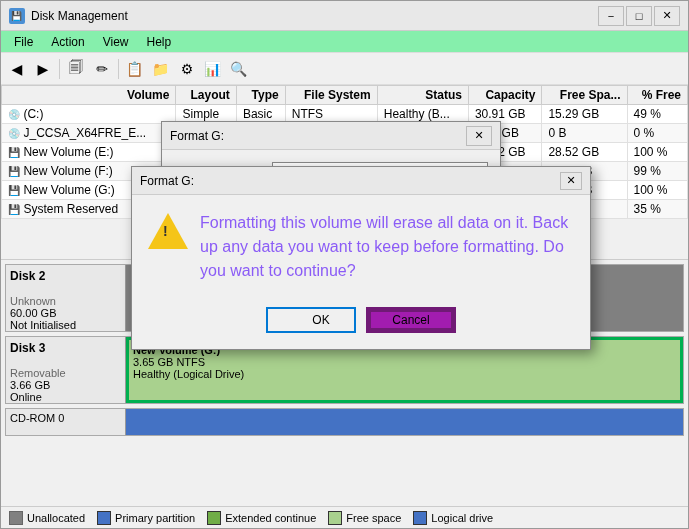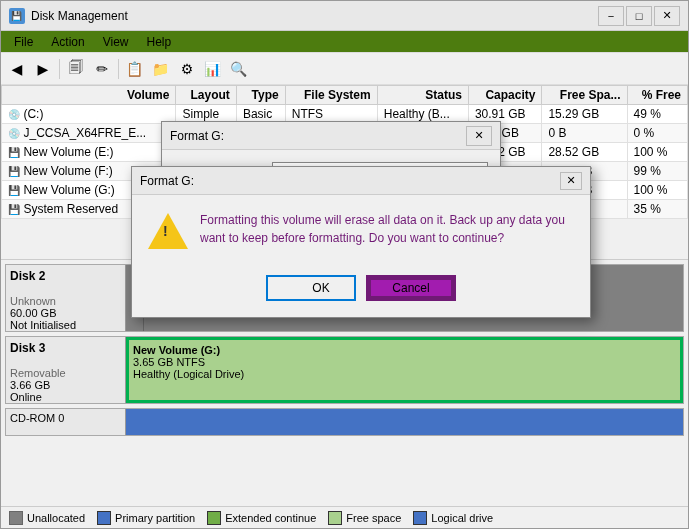--- a/index.html
+++ b/index.html
@@ -62,21 +62,21 @@
       cursor: pointer;
       display: flex;
       align-items: center;
       justify-content: center;
       font-size: 11px;
     }
 
     
     .menu-bar {
       height: 22px;
-      background: #4d7c0f;
+      background: #86efac;
       display: flex;
       align-items: center;
       padding: 0 4px;
       border-bottom: 1px solid #ddd;
     }
     .menu-item {
       padding: 2px 8px;
       cursor: pointer;
       border: 1px solid transparent;
     }
@@ -309,23 +309,23 @@
     .warning-triangle::after {
       content: '!';
       position: absolute;
       top: 10px;
       left: -5px;
       color: #333;
       font-weight: bold;
       font-size: 14px;
     }
     .confirm-text {
-      font-size: 12px;
+      font-size: 16px;
       line-height: 1.5;
-      color: #701a75;
+      color: #8b5cf6;
     }
     .confirm-buttons {
       display: flex;
       justify-content: center;
       gap: 10px;
       padding: 8px 16px 16px;
     }
     .confirm-btn {
       width: 90px;
       height: 26px;

